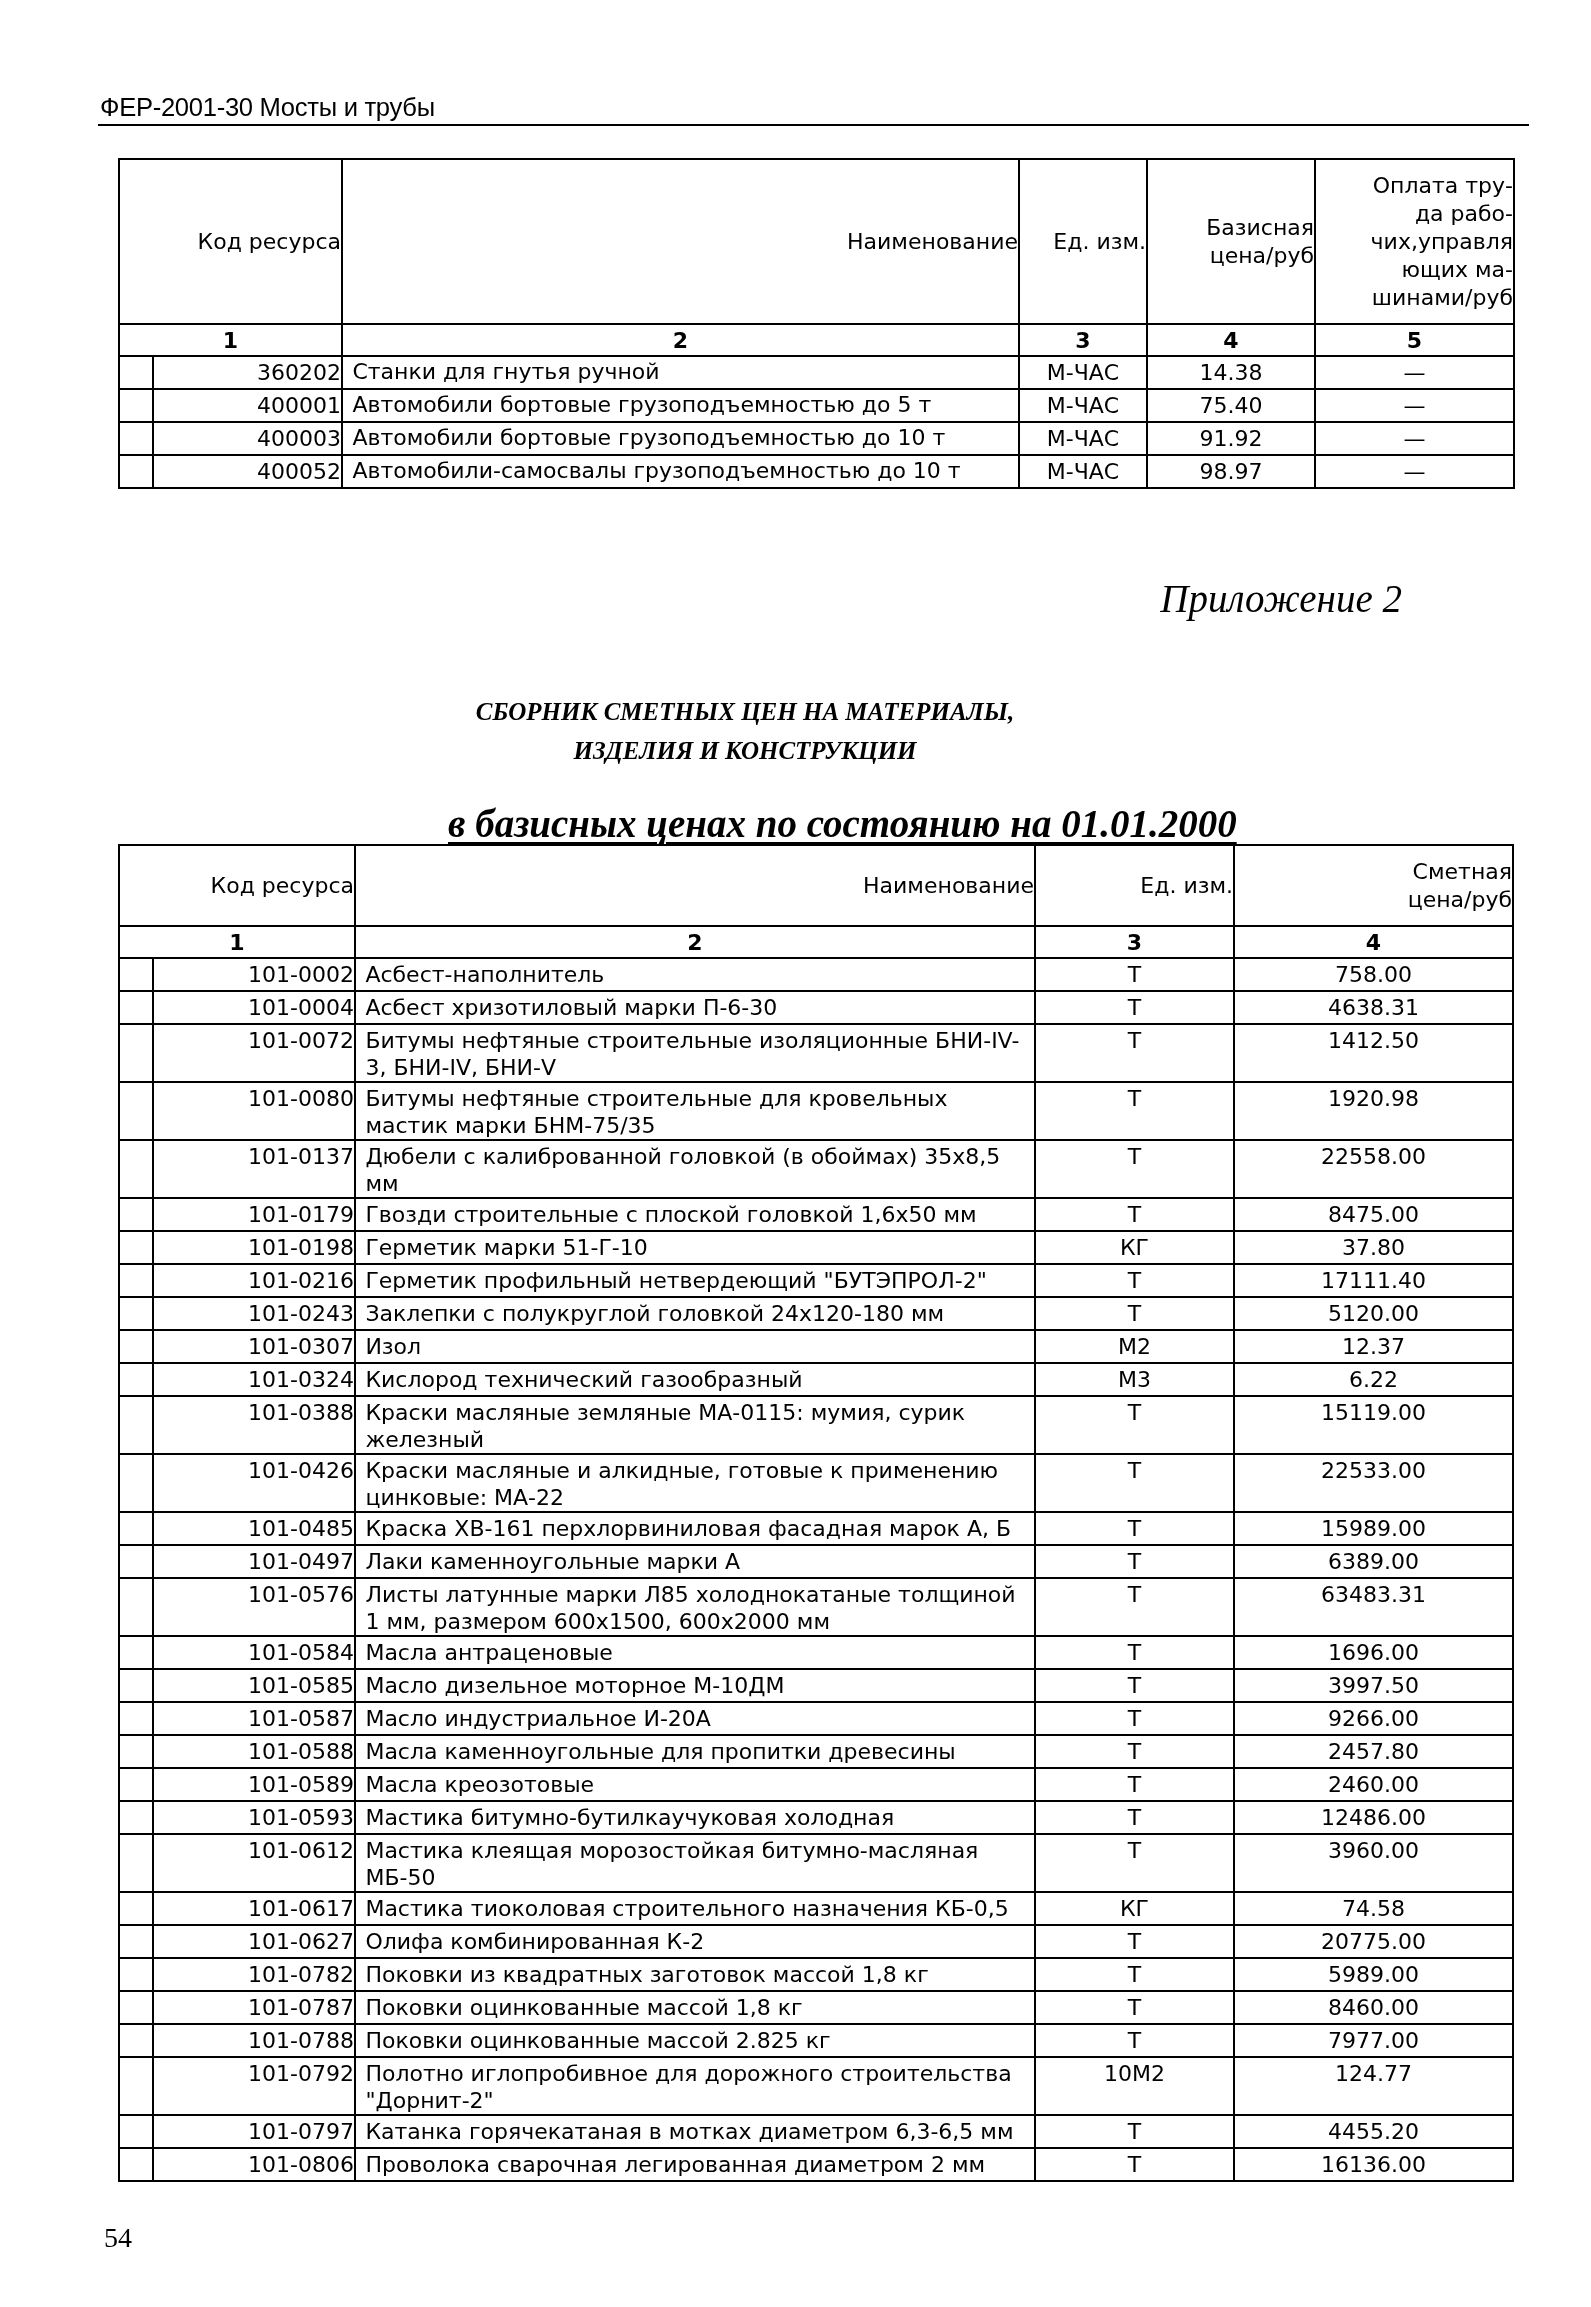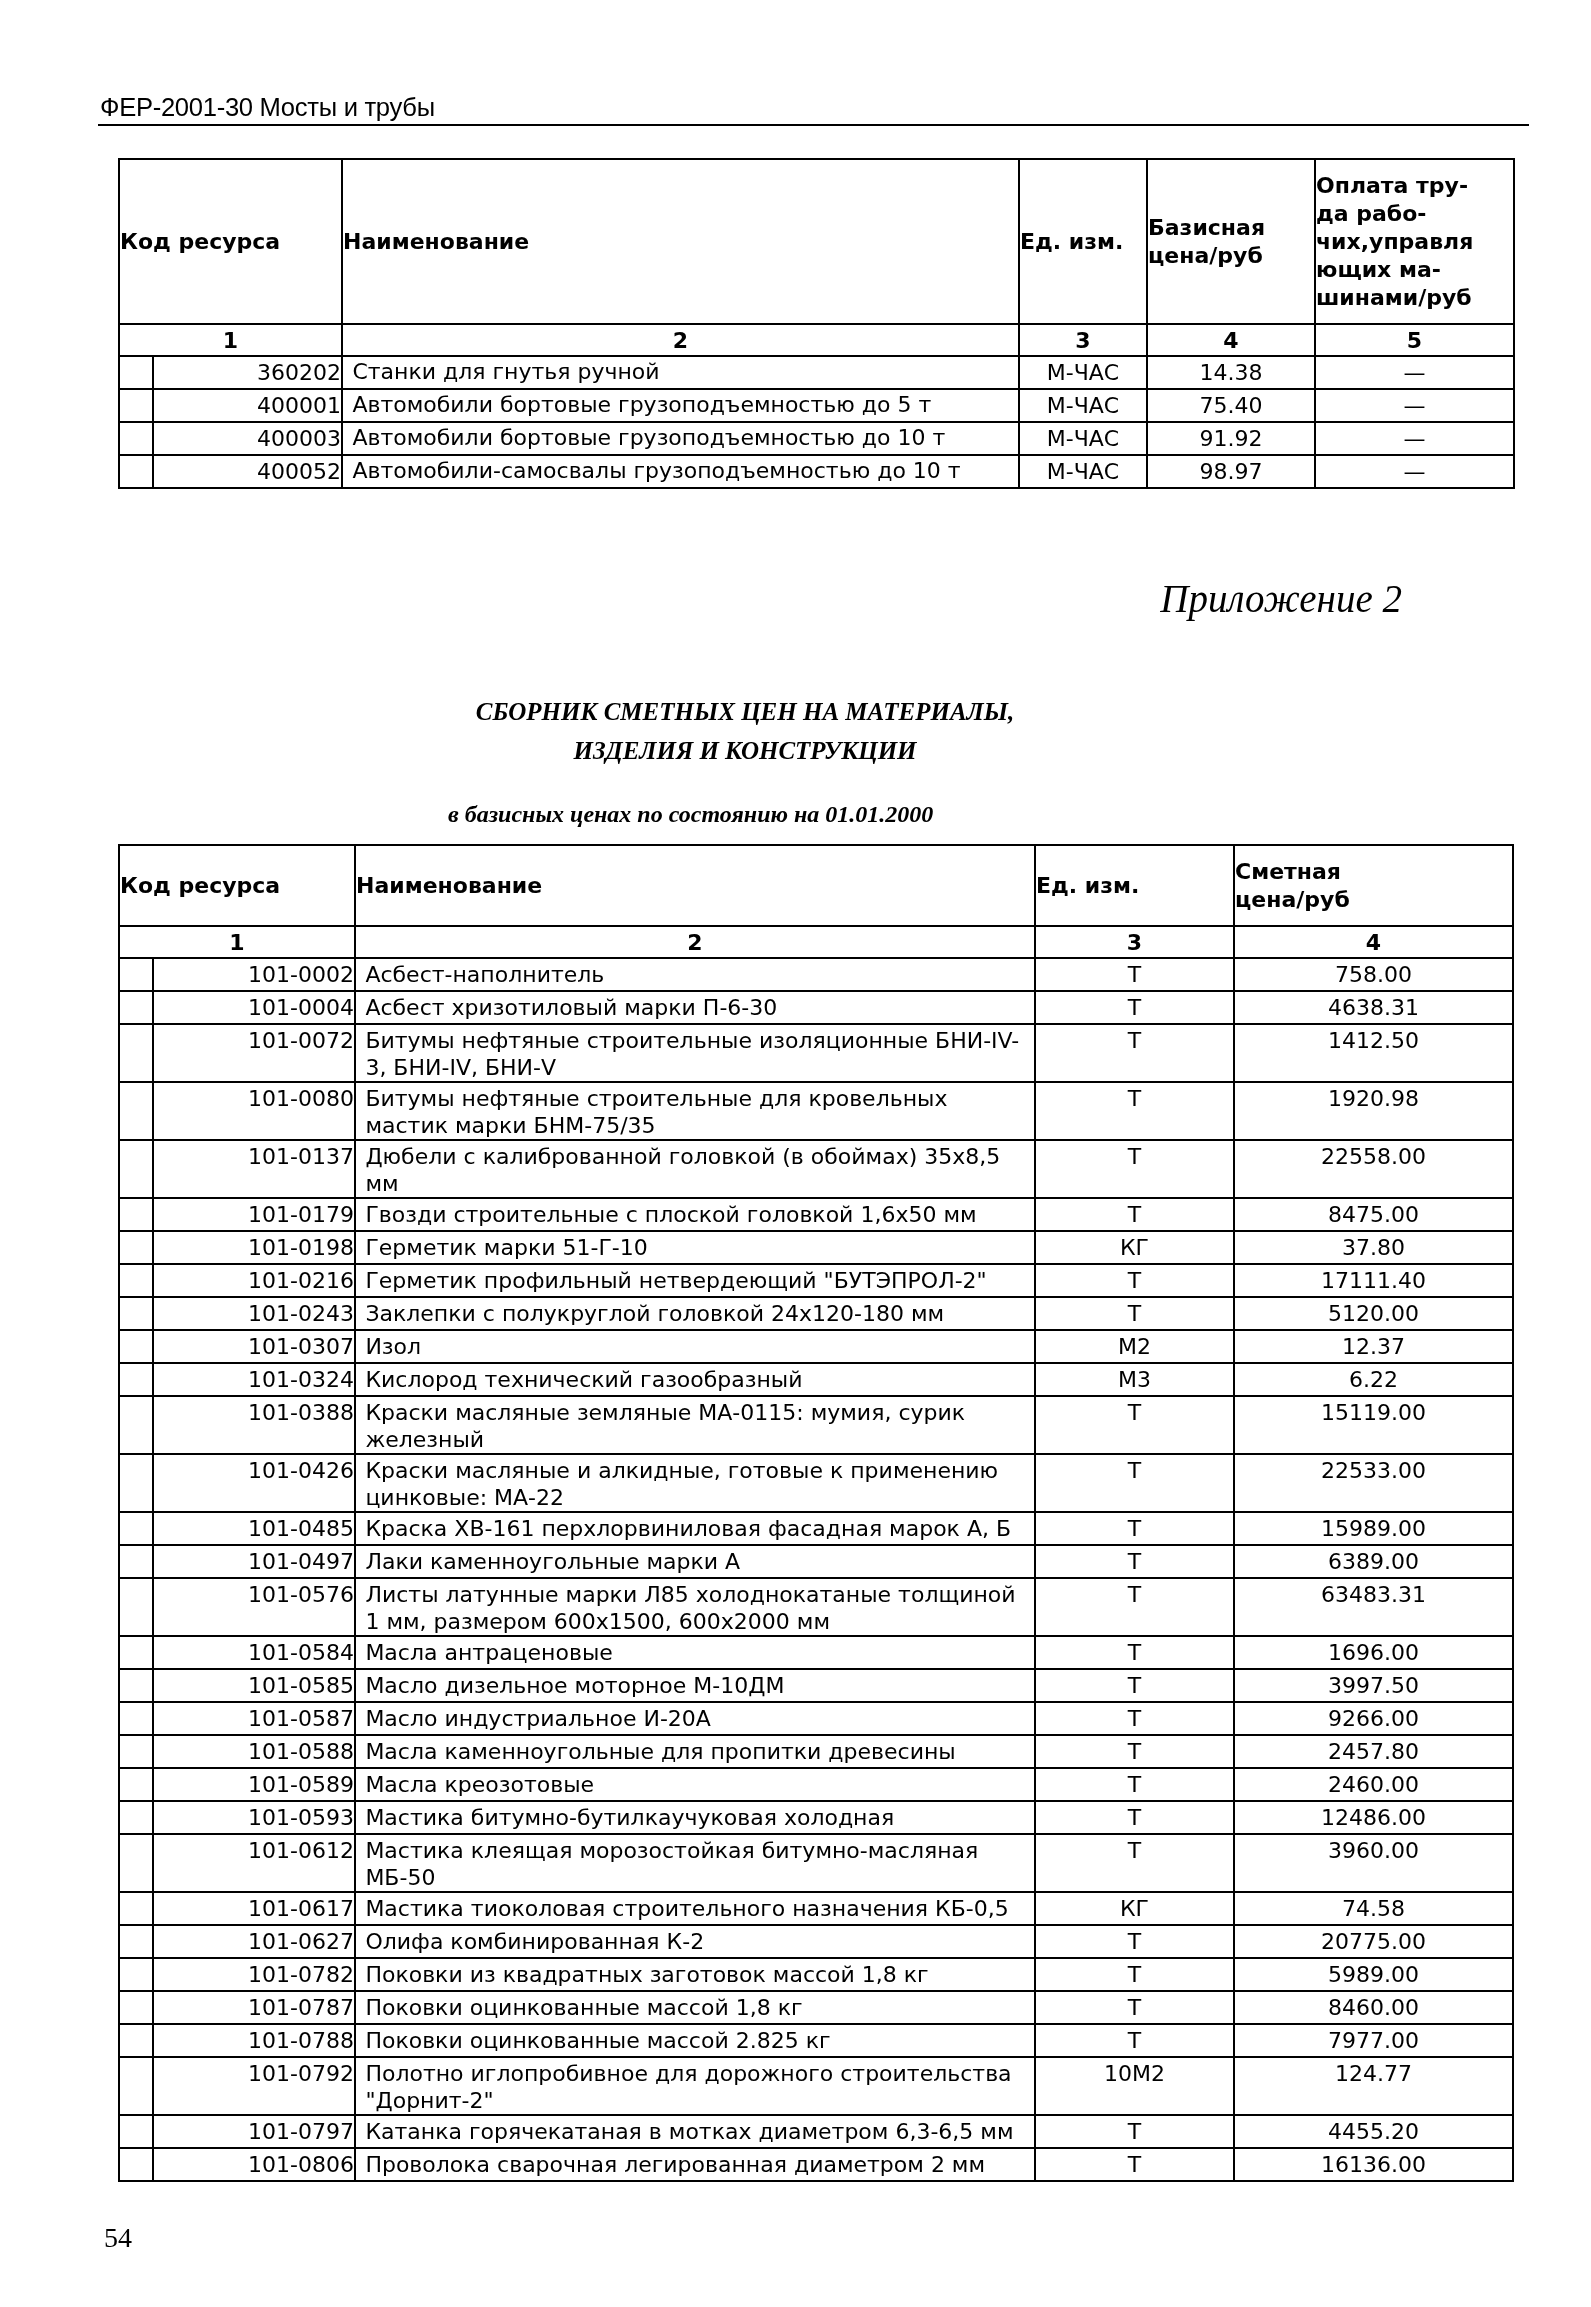--- a/index.html
+++ b/index.html
@@ -2,37 +2,37 @@
 <html style="font-size:10.8px"><head>
 <meta charset="utf-8">
 <style>
   html, body { margin: 0; padding: 0; background: #ffffff; }
   body { width: 1591px; height: 2307px; position: relative; overflow: hidden; color: #000; font-family: "DejaVu Sans", sans-serif; }
   .running-header { position: absolute; left: 100px; top: 93px; font-family: "Liberation Sans", sans-serif; font-size: 25.6px; letter-spacing: -0.3px; }
   .header-rule { position: absolute; left: 98px; top: 124px; width: 1431px; height: 2px; background: #000; }
 
   table.grid { position: absolute; border-collapse: collapse; table-layout: fixed; font-family: "DejaVu Sans", sans-serif; }
   table.grid td, table.grid th { border: 2px solid #000; padding: 0; vertical-align: top; }
-  table.grid th { font-weight: bold; vertical-align: middle; text-align: left; font-size: 22px; line-height: 28px; }
+  table.grid th { font-weight: normal; vertical-align: middle; text-align: right; font-size: 22px; line-height: 28px; }
   table.grid tr.num-row td { font-weight: bold; text-align: center; font-size: 22px; vertical-align: middle; height: 30px; }
   .c-pad { }
   .c-code { text-align: right; font-size: 22px; line-height: 31px; }
   .c-name { text-align: left; padding-left: 9.4px !important; font-size: 22px; line-height: 27px; padding-top: 2px !important; border-radius: 14px; }
   .c-unit { text-align: center; font-size: 22px; line-height: 31px; border-radius: 6px; }
   .c-price { text-align: center; font-size: 22px; line-height: 31px; }
   .c-labor { text-align: center; font-size: 22px; line-height: 31px; }
 
   #table1 { left: 118px; top: 158px; width: 1394px; }
   #table1 .data-row td { height: 31px; }
   #table1 .c-name { line-height: 30px; padding-top: 0 !important; }
 
   .appendix-label { position: absolute; right: 189px; top: 576px; font-family: "Liberation Serif", serif; font-style: italic; font-size: 39px; }
   .title-block { position: absolute; left: 0; width: 100%; top: 692px; text-align: center; font-family: "Liberation Serif", serif; font-style: italic; font-weight: bold; font-size: 25px; line-height: 39px; }
   .title-block div { margin-left: -101px; }
-  .subtitle { position: absolute; left: 448px; top: 801px; font-family: "Liberation Serif", serif; font-style: italic; font-weight: bold; font-size: 24px; text-decoration-thickness: 2px; text-underline-offset: 5.4px; }
+  .subtitle { position: absolute; left: 448px; top: 801px; font-family: "Liberation Serif", serif; font-style: italic; font-weight: bold; font-size: 39px; text-decoration: underline; text-decoration-thickness: 2px; text-underline-offset: 5.4px; }
 
   #table2 { left: 118px; top: 844px; width: 1394px; }
   #table2 .data-row td { min-height: 31px; }
 
   .page-number { position: absolute; left: 104px; top: 2222px; font-family: "Liberation Serif", serif; font-size: 28px; }
 </style>
 </head>
 <body>
 
 <div class="running-header">ФЕР-2001-30 Мосты и трубы</div>

